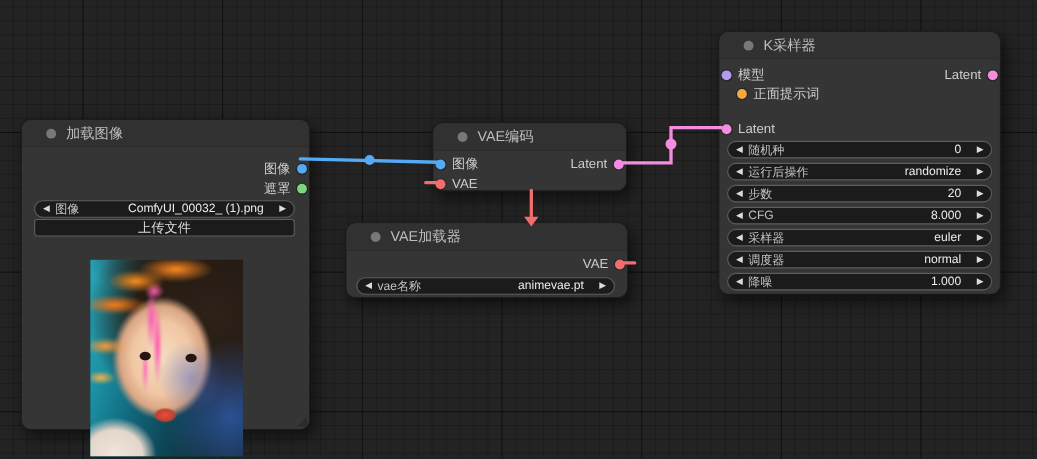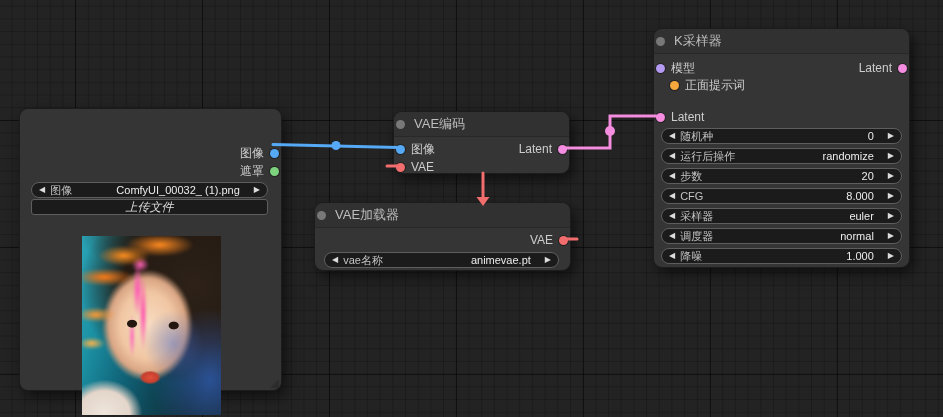--- a/index.html
+++ b/index.html
@@ -12,21 +12,21 @@
       linear-gradient(rgba(0,0,0,.45) 1px, transparent 1px),
       linear-gradient(90deg, rgba(0,0,0,.45) 1px, transparent 1px),
       linear-gradient(rgba(0,0,0,.20) 1px, transparent 1px),
       linear-gradient(90deg, rgba(0,0,0,.20) 1px, transparent 1px);
     background-size:127px 127px,127px 127px,12.7px 12.7px,12.7px 12.7px;
     background-position:-52px -7px,-52px -7px,-1px -7px,-1px -7px; }
 
   
   .node { position:absolute; background:#353535; border:1px solid #1c1c1c; border-radius:9px;
     box-shadow:4px 6px 14px rgba(0,0,0,.55); z-index:10; }
-  .ntitle { height:25px; display:flex; align-items:center; gap:9px; padding:0 2px;
+  .ntitle { height:25px; display:flex; align-items:center; gap:9px; padding:0 22px;
     background:#313131; border-radius:9px 9px 0 0; border-bottom:1px solid #282828;
     color:#bdbdbd; font-size:13px; }
   .tdot { width:9px; height:9px; border-radius:50%; flex:0 0 auto; }
   .nbody { position:absolute; left:0; right:0; top:25px; bottom:0; }
 
   .slot { position:absolute; left:0; right:0; height:16px; display:flex; align-items:center;
     gap:6px; font-size:12px; color:#cdcdcd; padding:0 2px; }
   .slot.out { justify-content:flex-end; }
   .pdot { width:9px; height:9px; border-radius:50%; flex:0 0 auto;
     box-shadow:0 0 0 1px rgba(0,0,0,.35); }
@@ -78,36 +78,40 @@
 
   .resize-corner { position:absolute; right:2px; bottom:2px; width:0; height:0;
     border-left:9px solid transparent; border-bottom:9px solid #2c2c2c; }
 </style>
 </head>
 <body>
 
 <div id="canvas">
 
   <div class="node" style="left:19px; top:108px; width:263px; height:283px;">
+    <div class="ntitle">
+      <span class="tdot" style="background-color: rgb(120, 120, 120);"></span>
+      <span>加载图像</span>
+    </div>
     <div class="nbody">
       <div class="slot out" style="top:11px;">
         <span>图像</span>
         <span class="pdot" style="background-color: rgb(85, 169, 245);"></span>
       </div>
       <div class="slot out" style="top:29px;padding-left:24px;">
         <span>遮罩</span>
         <span class="pdot" style="background-color: rgb(126, 212, 126);"></span>
       </div>
       <div class="widget" style="top:48px; left:11px; right:13px;">
         <span class="warr">◀</span>
         <span class="wlbl">图像</span>
         <span class="wval">ComfyUI_00032_ (1).png</span>
         <span class="warr">▶</span>
       </div>
-      <div class="btn" style="top:65px; left:11px; right:13px;font-style:italic;">
+      <div class="btn" style="top:65px; left:11px; right:13px;">
         <span>上传文件</span>
       </div>
       <div class="preview">
         <div class="pv pv-base"></div>
         <div class="pv pv-face"></div>
         <div class="pv pv-paint"></div>
         <div class="pv pv-feat"></div>
       </div>
       <div class="resize-corner"></div>
     </div>

